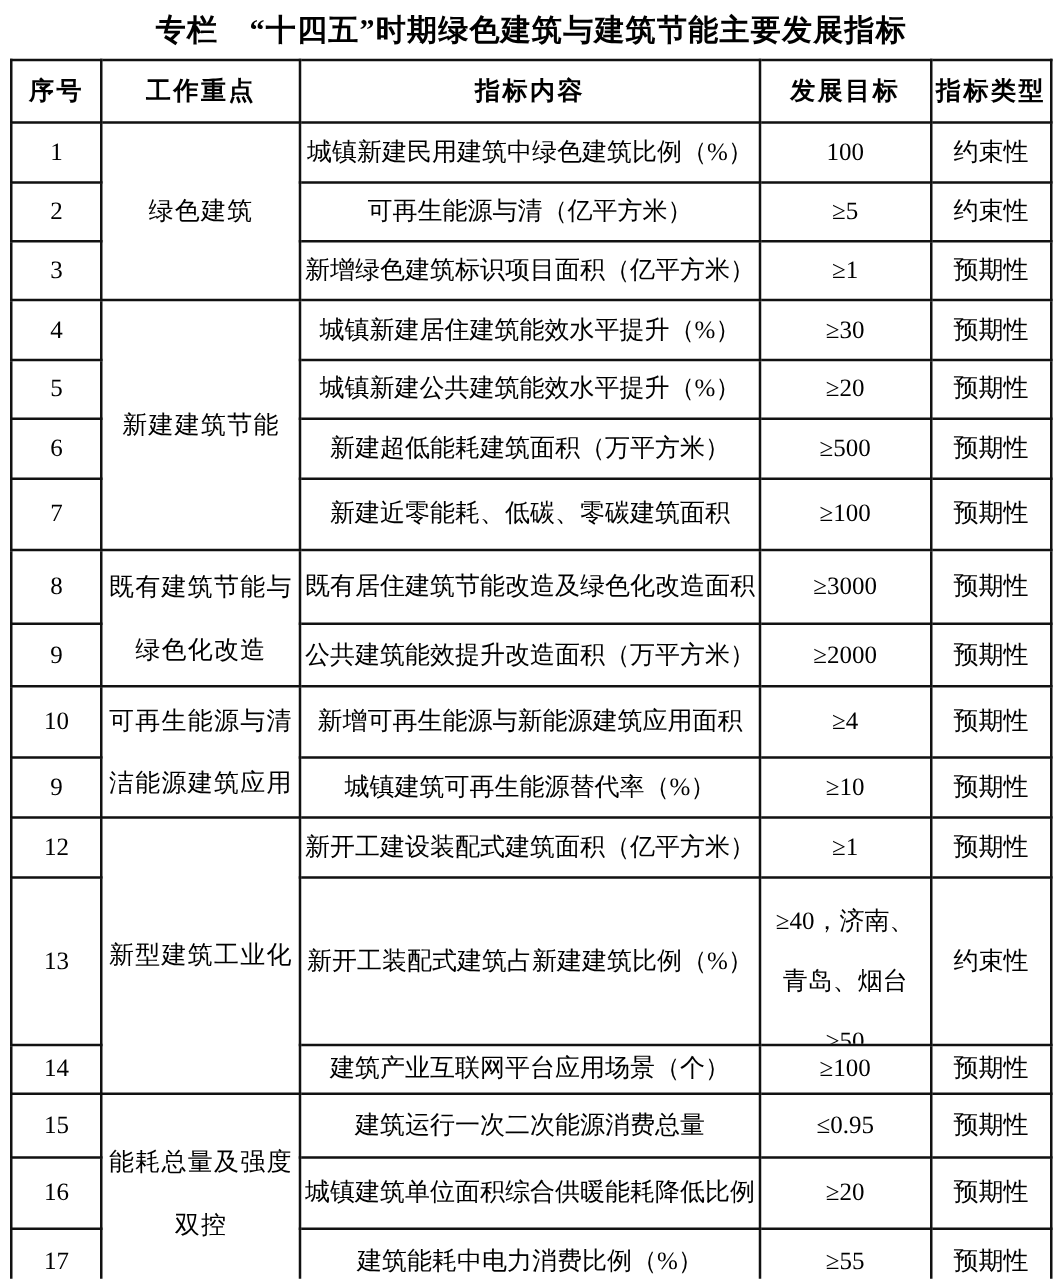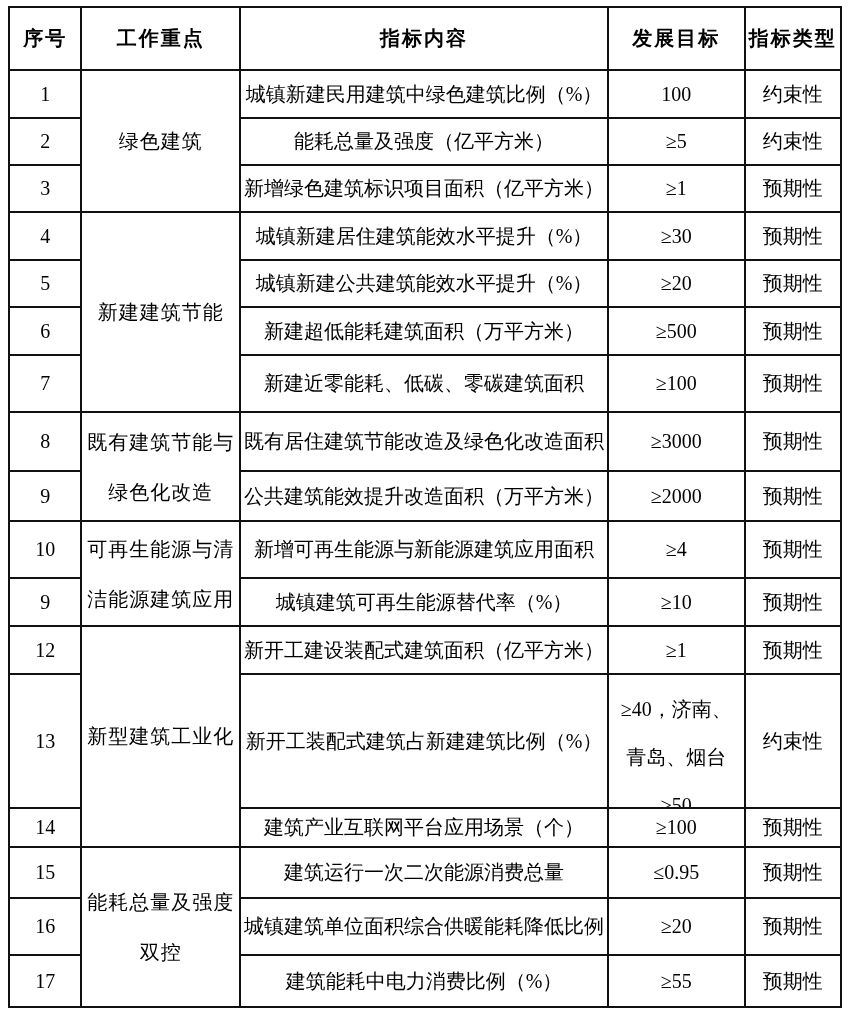--- a/index.html
+++ b/index.html
@@ -75,49 +75,50 @@
     line-height: 48px;
     white-space: pre-line;
     font-size: 20px;
   }
 </style>
 </head>
 <body>
 
 <div class="page">
 
+  <h1 class="doc-title">专栏　“十四五”时期绿色建筑与建筑节能主要发展指标</h1>
 
   <table class="indicators">
     <colgroup>
       <col class="col-no">
         <col class="col-grp">
         <col class="col-ind">
         <col class="col-tgt">
         <col class="col-typ">
     </colgroup>
     <thead>
-      <tr style="height:63px">
+      <tr style="height:50px">
         <th>序号</th>
         <th>工作重点</th>
         <th>指标内容</th>
         <th>发展目标</th>
         <th>指标类型</th>
       </tr>
     </thead>
     <tbody>
       <tr style="height:48px">
         <td class="no-cell">1</td>
         <td class="group-cell" rowspan="3">绿色建筑</td>
         <td class="indicator-cell">城镇新建民用建筑中绿色建筑比例（%）</td>
         <td class="target-cell">100</td>
         <td class="type-cell">约束性</td>
       </tr>
       <tr style="height:47px">
         <td class="no-cell">2</td>
-        <td class="indicator-cell">能耗总量及强度（亿平方米）</td>
+        <td class="indicator-cell">可再生能源与清（亿平方米）</td>
         <td class="target-cell">≥5</td>
         <td class="type-cell">约束性</td>
       </tr>
       <tr style="height:47px">
         <td class="no-cell">3</td>
         <td class="indicator-cell">新增绿色建筑标识项目面积（亿平方米）</td>
         <td class="target-cell">≥1</td>
         <td class="type-cell">预期性</td>
       </tr>
 

